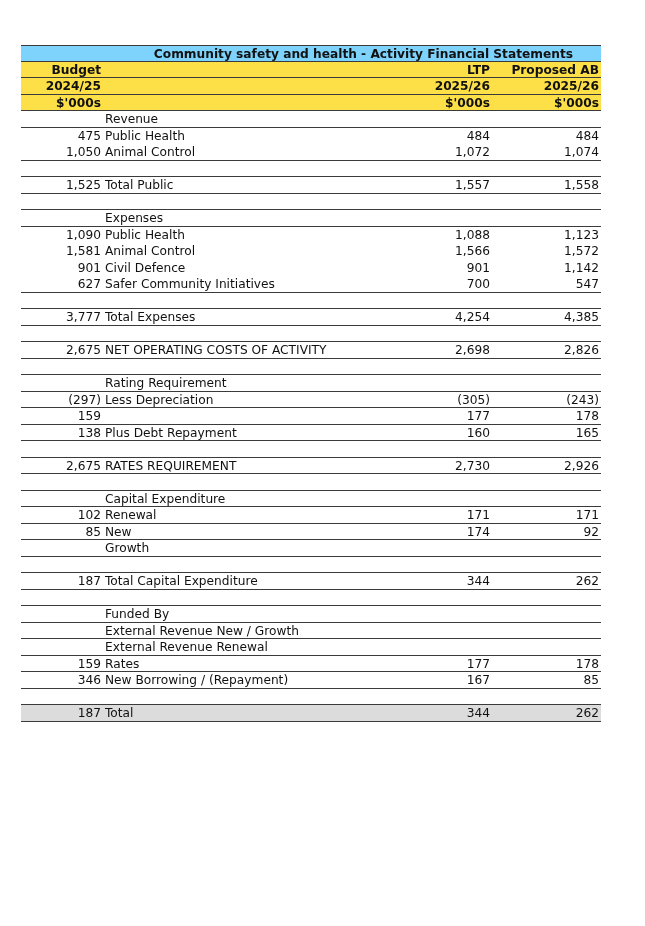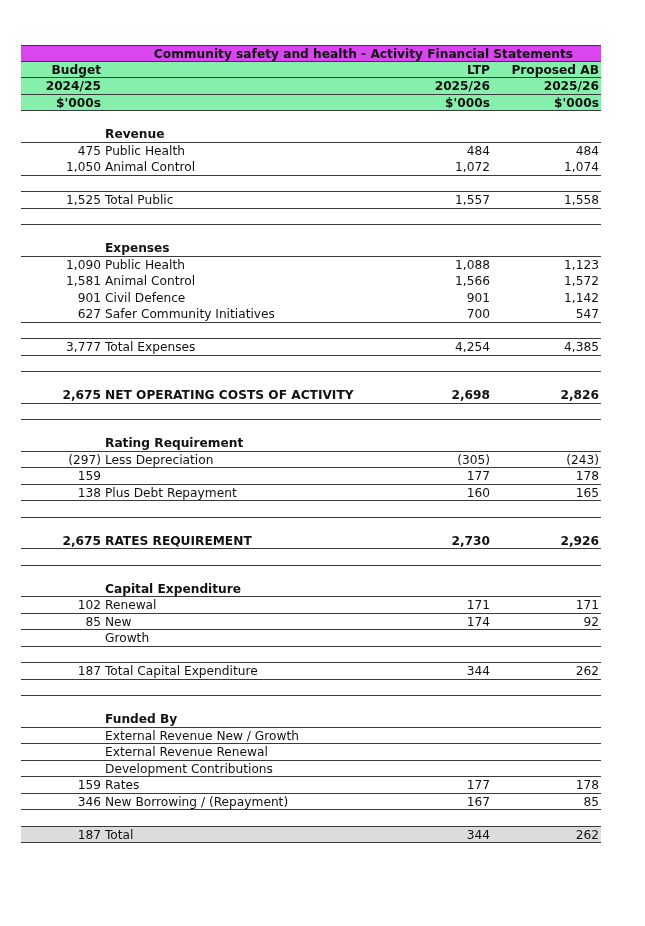--- a/index.html
+++ b/index.html
@@ -24,33 +24,33 @@
   .row {
     position: relative;
     height: 16.5px;
     font-size: 12.2px;
     line-height: 16.5px;
     box-sizing: border-box;
     white-space: nowrap;
   }
   .row.bb { border-bottom: 1.3px solid #3a3a3a; }
   .row.hdr {
-    background: #86efac;
+    background: #fde047;
     font-weight: bold;
     border-bottom: 1.3px solid #3a3a3a;
   }
   .row.title {
-    background: #d946ef;
+    background: #7dd3fc;
     font-weight: bold;
     border-top: 1.3px solid #3a3a3a;
     border-bottom: 1.3px solid #3a3a3a;
     padding-left: 8px;
   }
   .row.shade { background: #dcdcdc; }
-  .row.bold { font-weight: bold; margin-top: 15px; }
+  .row.bold { font-weight: normal; }
   .c-budget {
     position: absolute;
     left: 0;
     width: 80px;
     text-align: right;
   }
   .c-label {
     position: absolute;
     left: 84px;
   }
@@ -260,26 +260,20 @@
     <span class="c-ab"></span>
   </div>
 
   <div class="row bb">
     <span class="c-budget"></span>
     <span class="c-label">External Revenue Renewal</span>
     <span class="c-ltp"></span>
     <span class="c-ab"></span>
   </div>
 
-  <div class="row bb">
-    <span class="c-budget"></span>
-    <span class="c-label">Development Contributions</span>
-    <span class="c-ltp"></span>
-    <span class="c-ab"></span>
-  </div>
 
   <div class="row bb">
     <span class="c-budget">159</span>
     <span class="c-label">Rates</span>
     <span class="c-ltp">177</span>
     <span class="c-ab">178</span>
   </div>
 
   <div class="row bb">
     <span class="c-budget">346</span>

